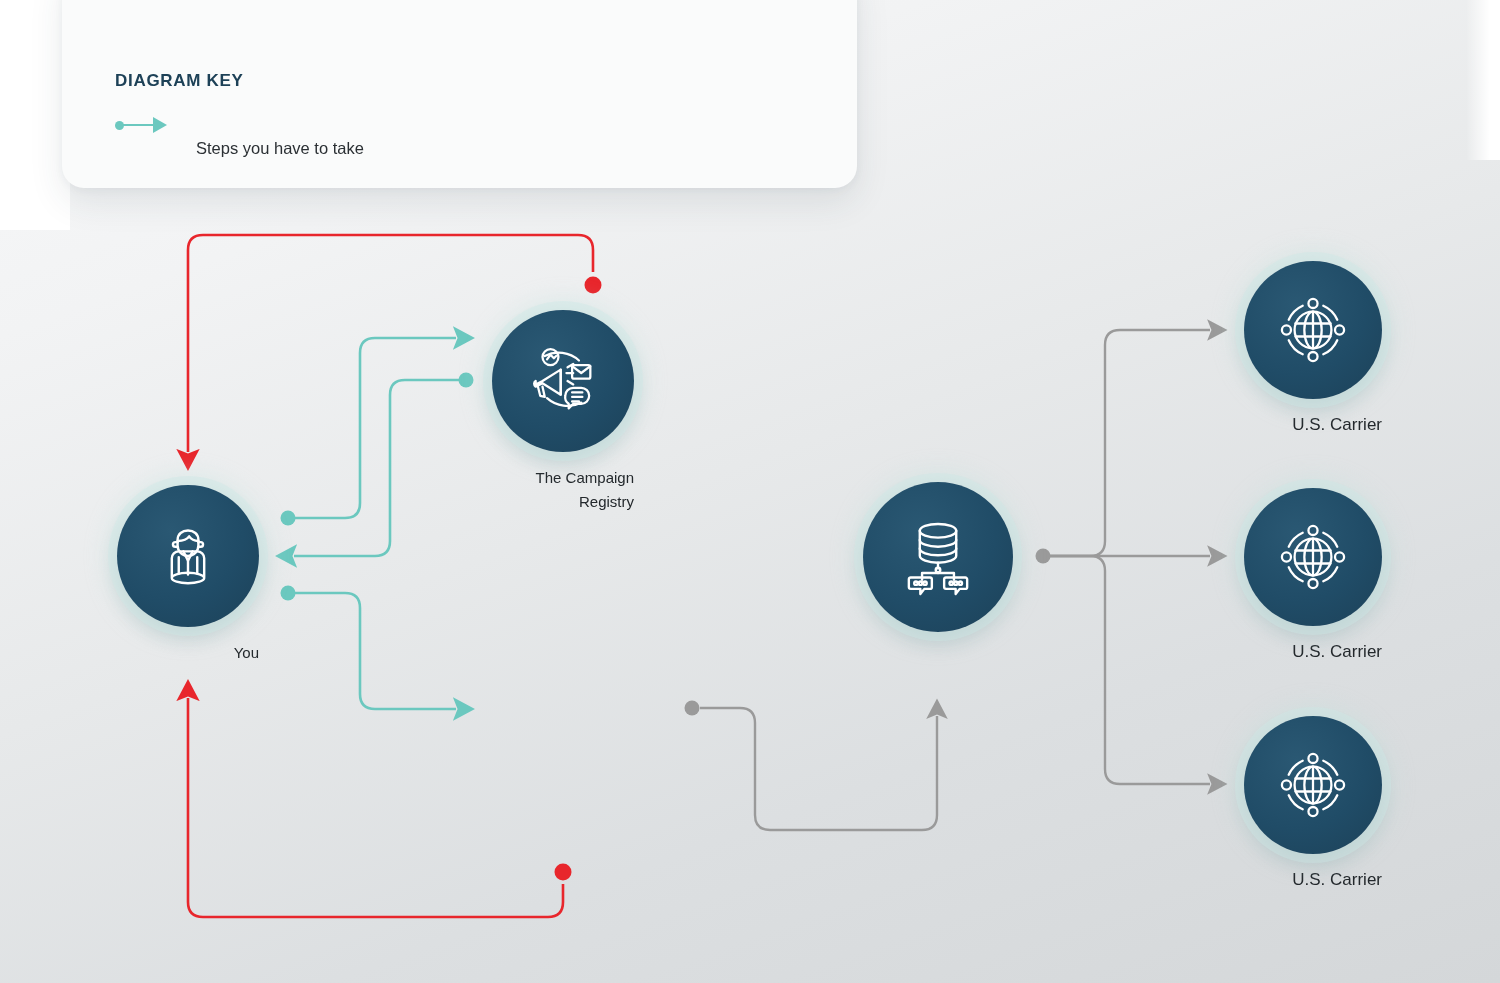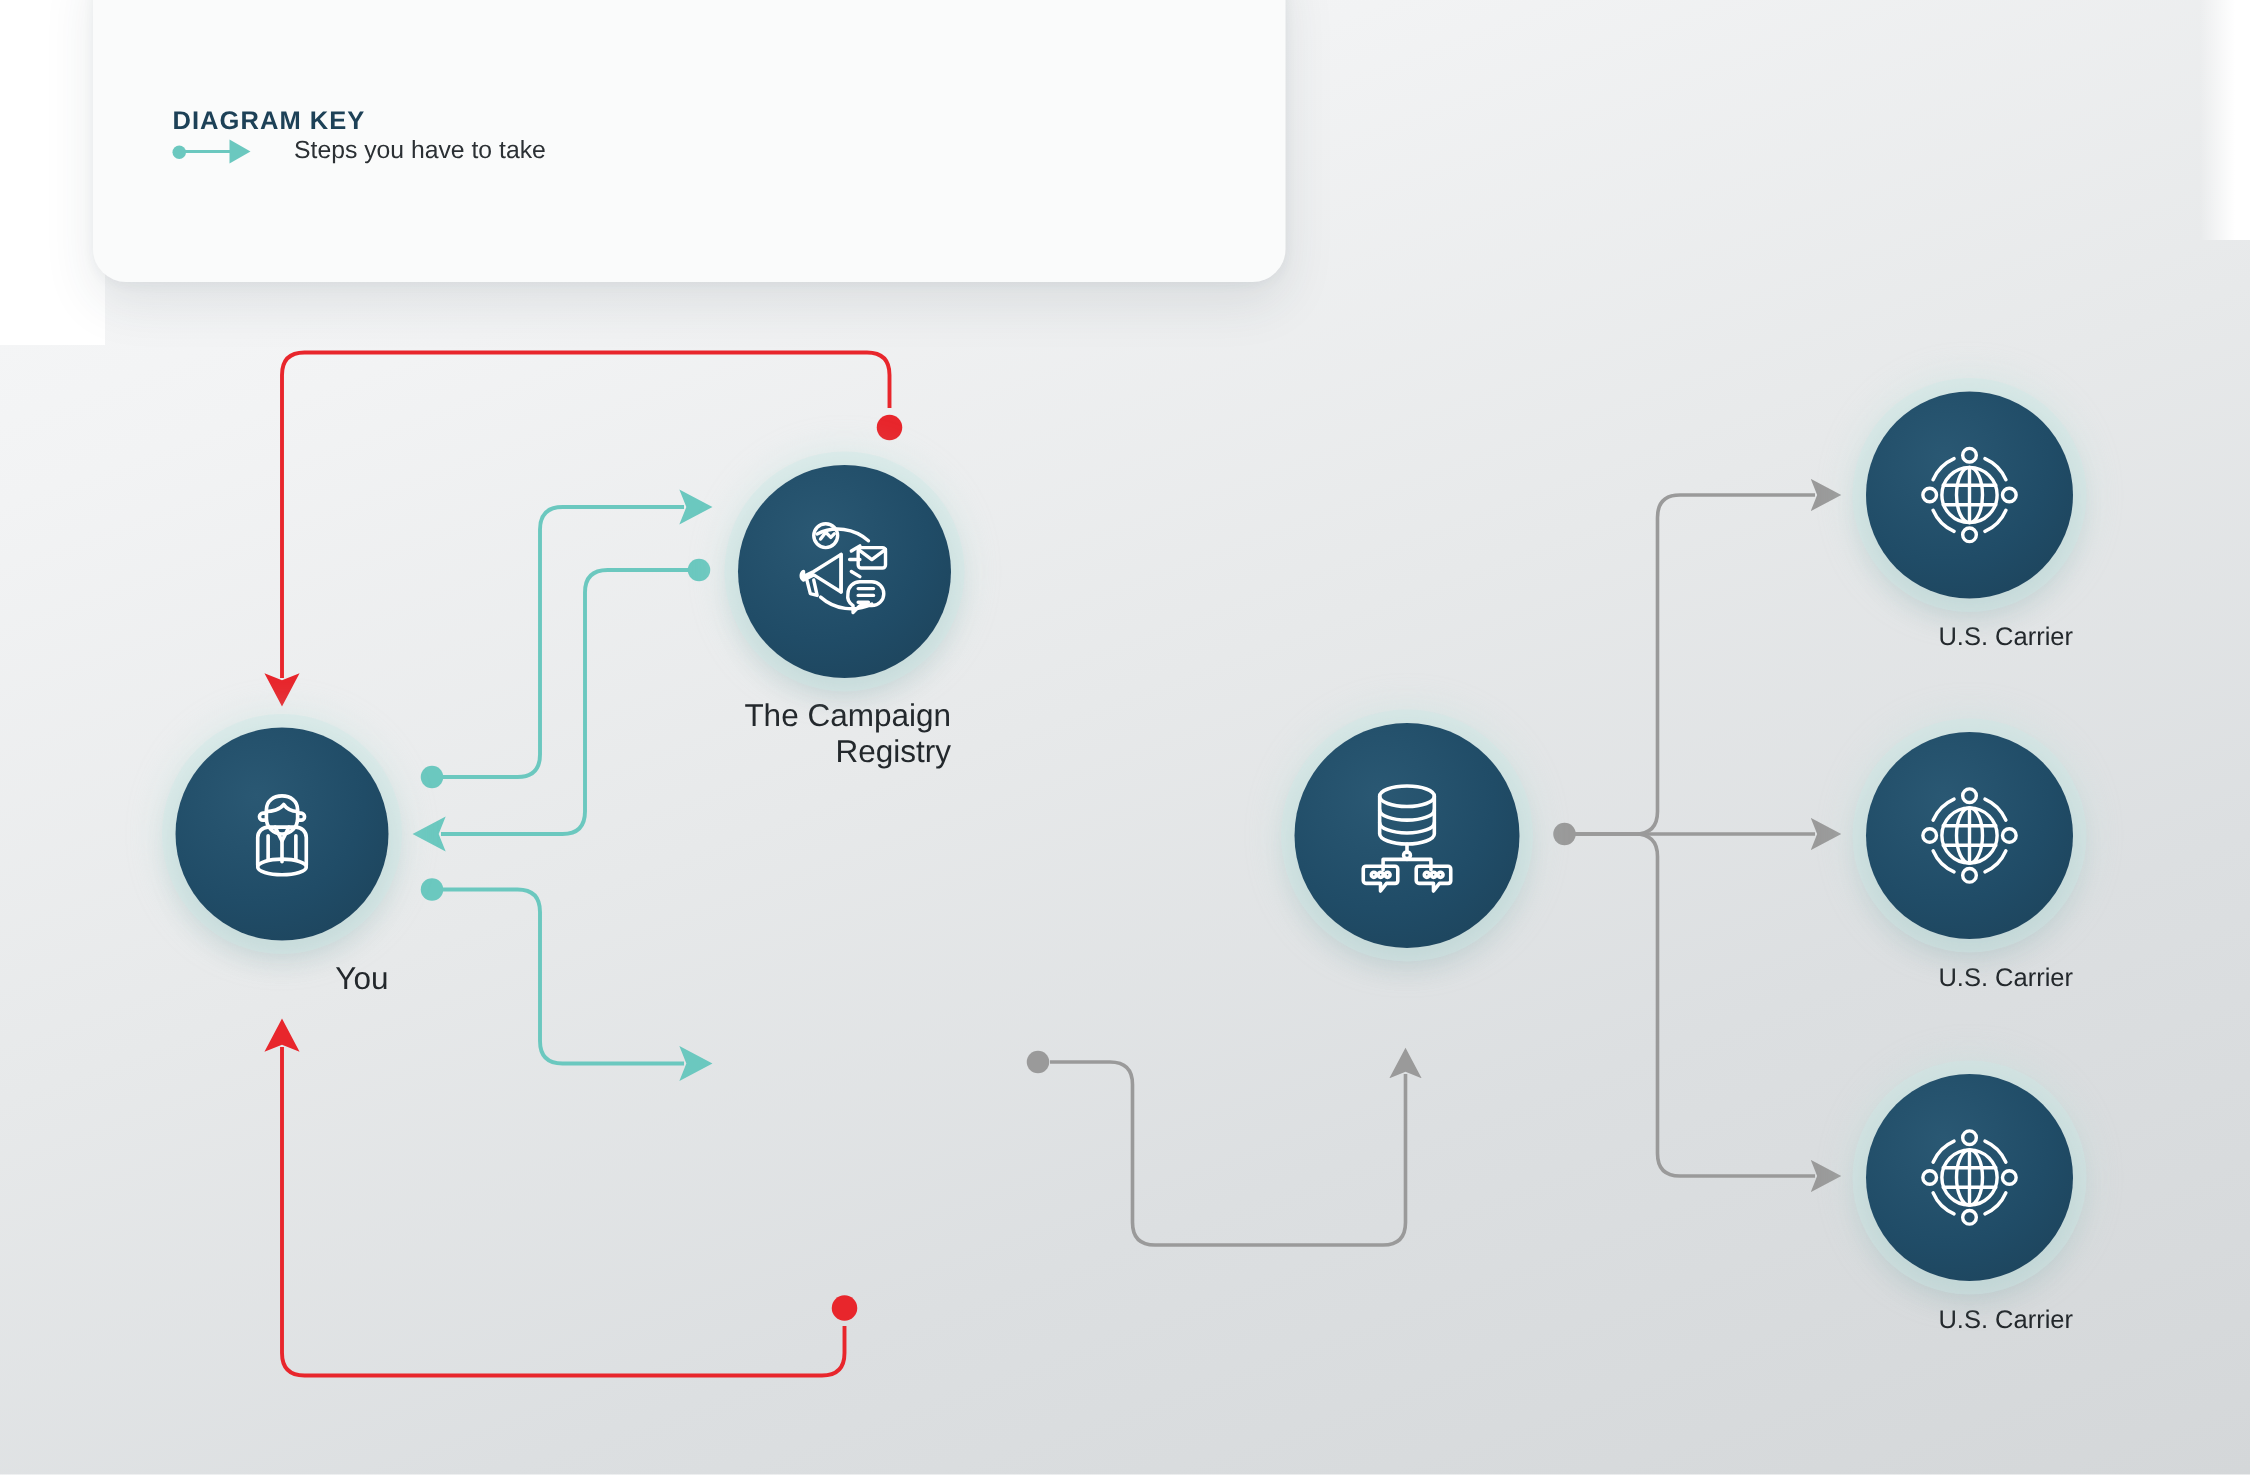--- a/index.html
+++ b/index.html
@@ -41,36 +41,36 @@
     position:absolute;left:0;top:5px;width:9px;height:9px;border-radius:50%;
   }
   .legend-marker .bar{
     position:absolute;left:6px;top:8px;height:2.6px;width:34px;
   }
   .legend-marker .head{
     position:absolute;left:38px;top:1px;width:0;height:0;
     border-top:8px solid transparent;border-bottom:8px solid transparent;
   }
   .legend-label{
-    margin-left:18px;font-size:16.5px;color:#2b3034;white-space:nowrap;
+    margin-left:18px;font-size:16.5px;color:#2b3034;white-space:nowrap;margin-top:48px;
   }
 
   
   #wires{position:absolute;left:0;top:0;width:1500px;height:983px;z-index:2;}
 
   .node{position:absolute;z-index:4;text-align:right;}
   .node .circle{
     position:relative;border-radius:50%;
     background:radial-gradient(circle at 38% 32%,#2a5873 0%,#204c67 55%,#1c4158 100%);
     box-shadow:0 0 0 9px rgba(206,233,230,.40),0 0 22px 10px rgba(190,226,222,.35),
                0 10px 20px rgba(30,60,80,.18);
     display:flex;align-items:center;justify-content:center;
   }
   .node .caption{
-    margin-top:14px;font-size:21px;line-height:24px;color:#23282c;white-space:pre-line;
+    margin-top:14px;font-size:15px;line-height:24px;color:#23282c;white-space:pre-line;
   }
   .node.n-you .circle{width:142px;height:142px;}
   .node.n-tcr .circle,.node.n-sms .circle{width:142px;height:142px;}
   .node.n-dcc .circle{width:150px;height:150px;}
   .node.n-car .circle{width:138px;height:138px;}
   .node.n-car .caption{font-size:17px;}
 </style>
 </head>
 <body>
 

